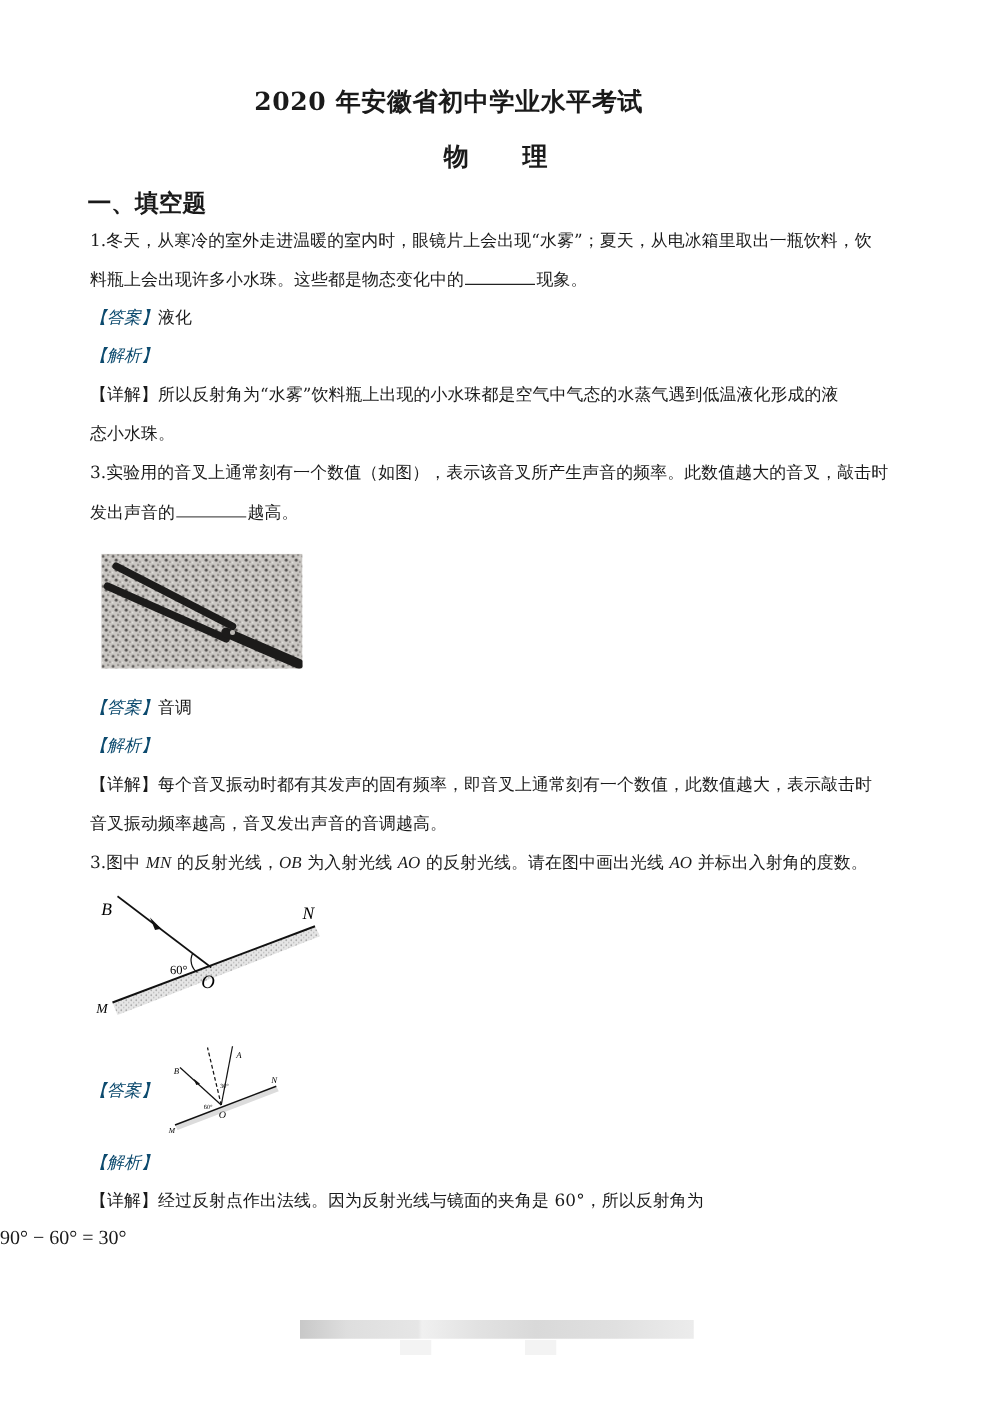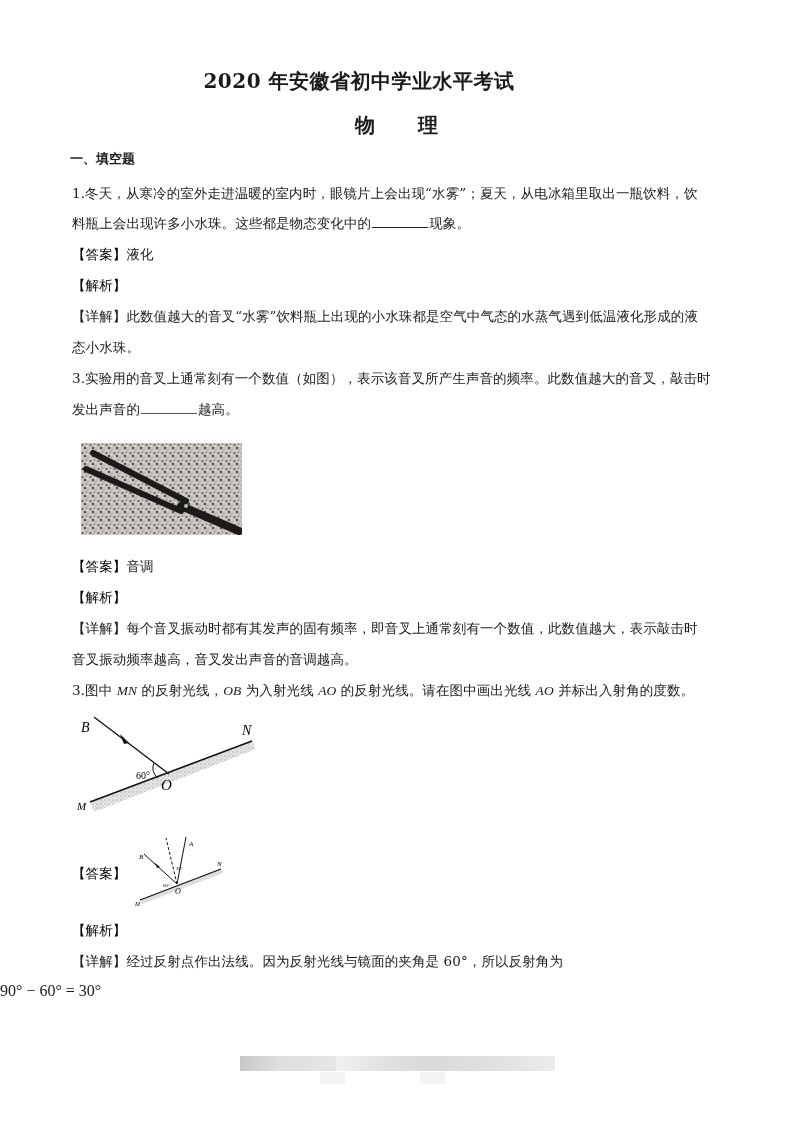--- a/index.html
+++ b/index.html
@@ -10,27 +10,27 @@
     }
     .title {
       position: absolute; left: 0; width: 718px; top: 68px; text-align: center;
       font-size: 20px; font-weight: bold; letter-spacing: 0.5px;
     }
     .subtitle {
       position: absolute; left: 0; width: 793px; top: 112px; text-align: center;
       font-size: 20px; font-weight: bold; letter-spacing: 18px; padding-left: 18px; box-sizing: border-box;
     }
     .section {
-      position: absolute; left: 70px; top: 150px; font-size: 13px; font-weight: bold;
+      position: absolute; left: 70px; top: 150px; font-size: 19px; font-weight: bold;
     }
     .line {
       position: absolute; left: 72px; width: 660px; font-size: 13.5px; line-height: 18px;
       white-space: nowrap; letter-spacing: 0.1px;
     }
-    .tag { color: #000000; }
+    .tag { color: #0c4a6e; font-style: italic; }
     .blank {
       display: inline-block; width: 56px; border-bottom: 1px solid #222; height: 13px; vertical-align: baseline; margin: 0 1px;
     }
     .blank.thin { border-bottom-color: #555; }
     i.var { font-style: italic; font-family: "Liberation Serif", serif; }
     .fig { position: absolute; }
     .formula {
       position: absolute; left: 0; width: 711px; top: 982px; 
       font-family: "Liberation Serif", serif; font-size: 16px;
     }
@@ -52,21 +52,21 @@
 <div class="line" style="top:214px">
   <span>料瓶上会出现许多小水珠。这些都是物态变化中的</span><span class="blank"></span><span>现象。</span>
 </div>
 <div class="line" style="top:245px">
   <span class="tag">【答案】</span><span>液化</span>
 </div>
 <div class="line" style="top:276px">
   <span class="tag">【解析】</span>
 </div>
 <div class="line" style="top:307px">
-  <span>【详解】</span><span>此数值越大的音叉“水雾”饮料瓶上出现的小水珠都是空气中气态的水蒸气遇到低温液化形成的液</span>
+  <span>【详解】</span><span>所以反射角为“水雾”饮料瓶上出现的小水珠都是空气中气态的水蒸气遇到低温液化形成的液</span>
 </div>
 <div class="line" style="top:338px">态小水珠。</div>
 
 <div class="line" style="top:369px">3.实验用的音叉上通常刻有一个数值（如图），表示该音叉所产生声音的频率。此数值越大的音叉，敲击时</div>
 <div class="line" style="top:400px">
   <span>发出声音的</span><span class="blank thin"></span><span>越高。</span>
 </div>
 
 <div class="fig" style="left:81px; top:443px; width:161px; height:92px;">
   <svg width="161" height="92" viewBox="0 0 161 92">

